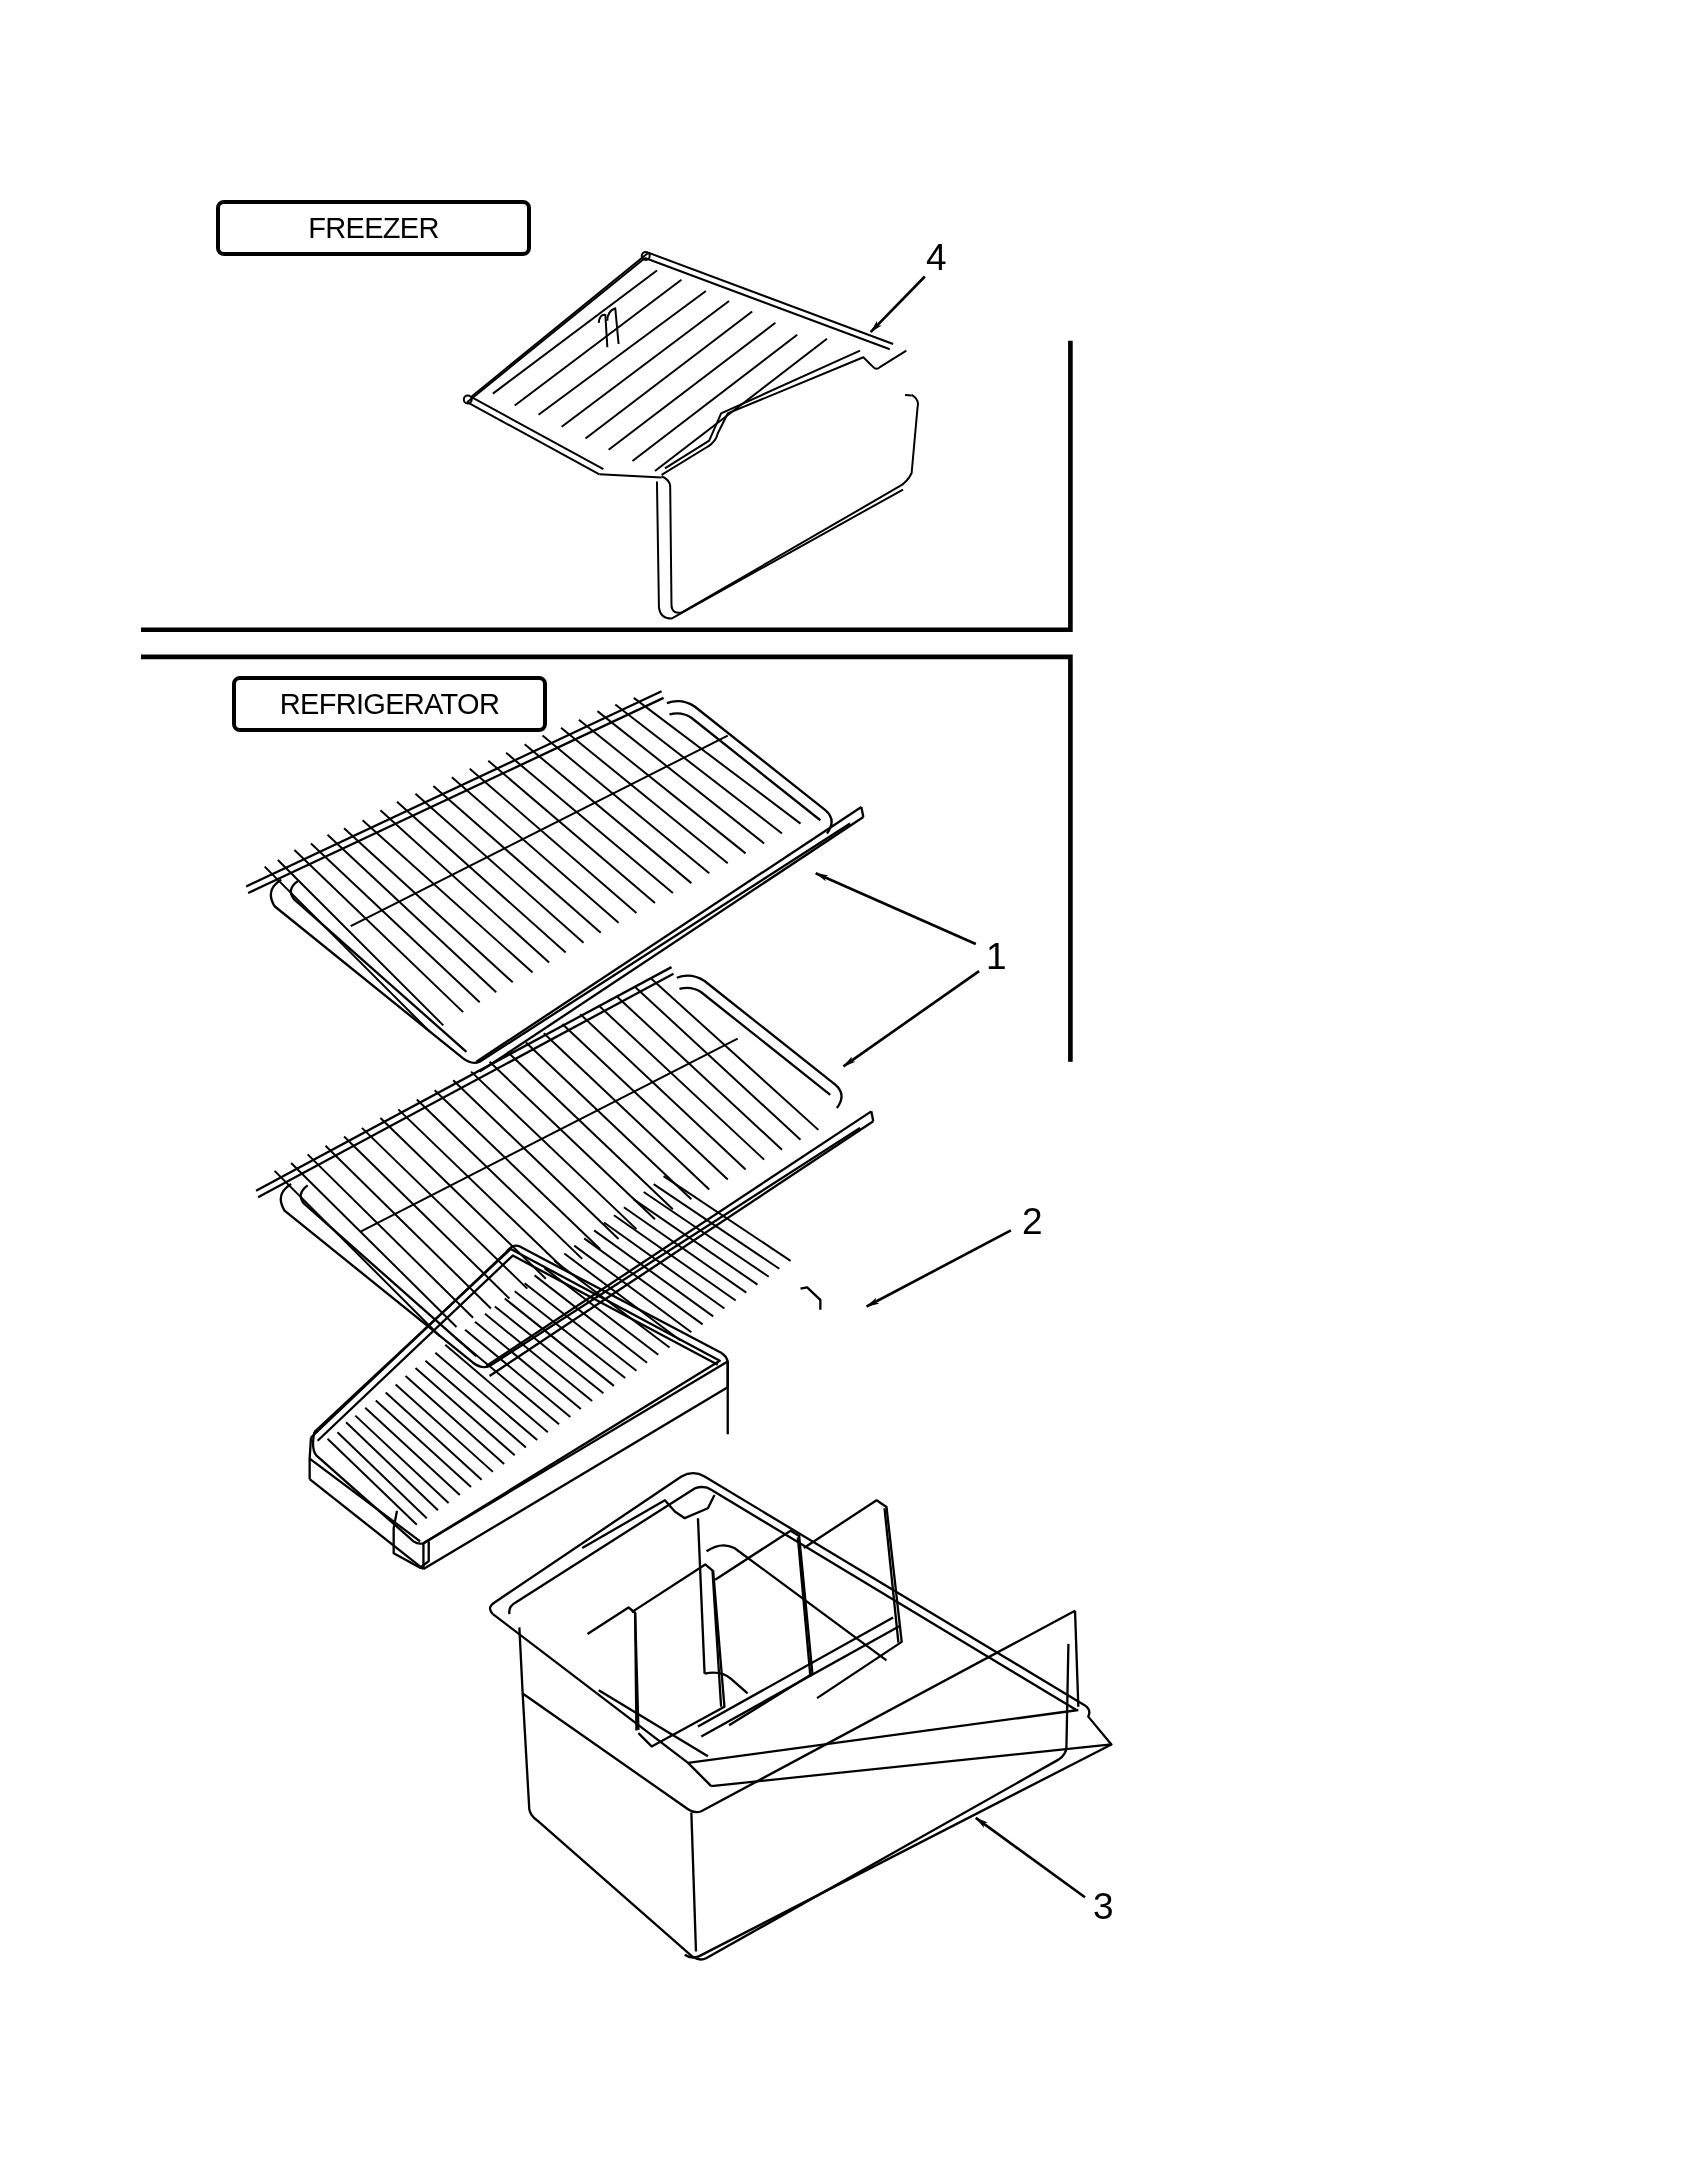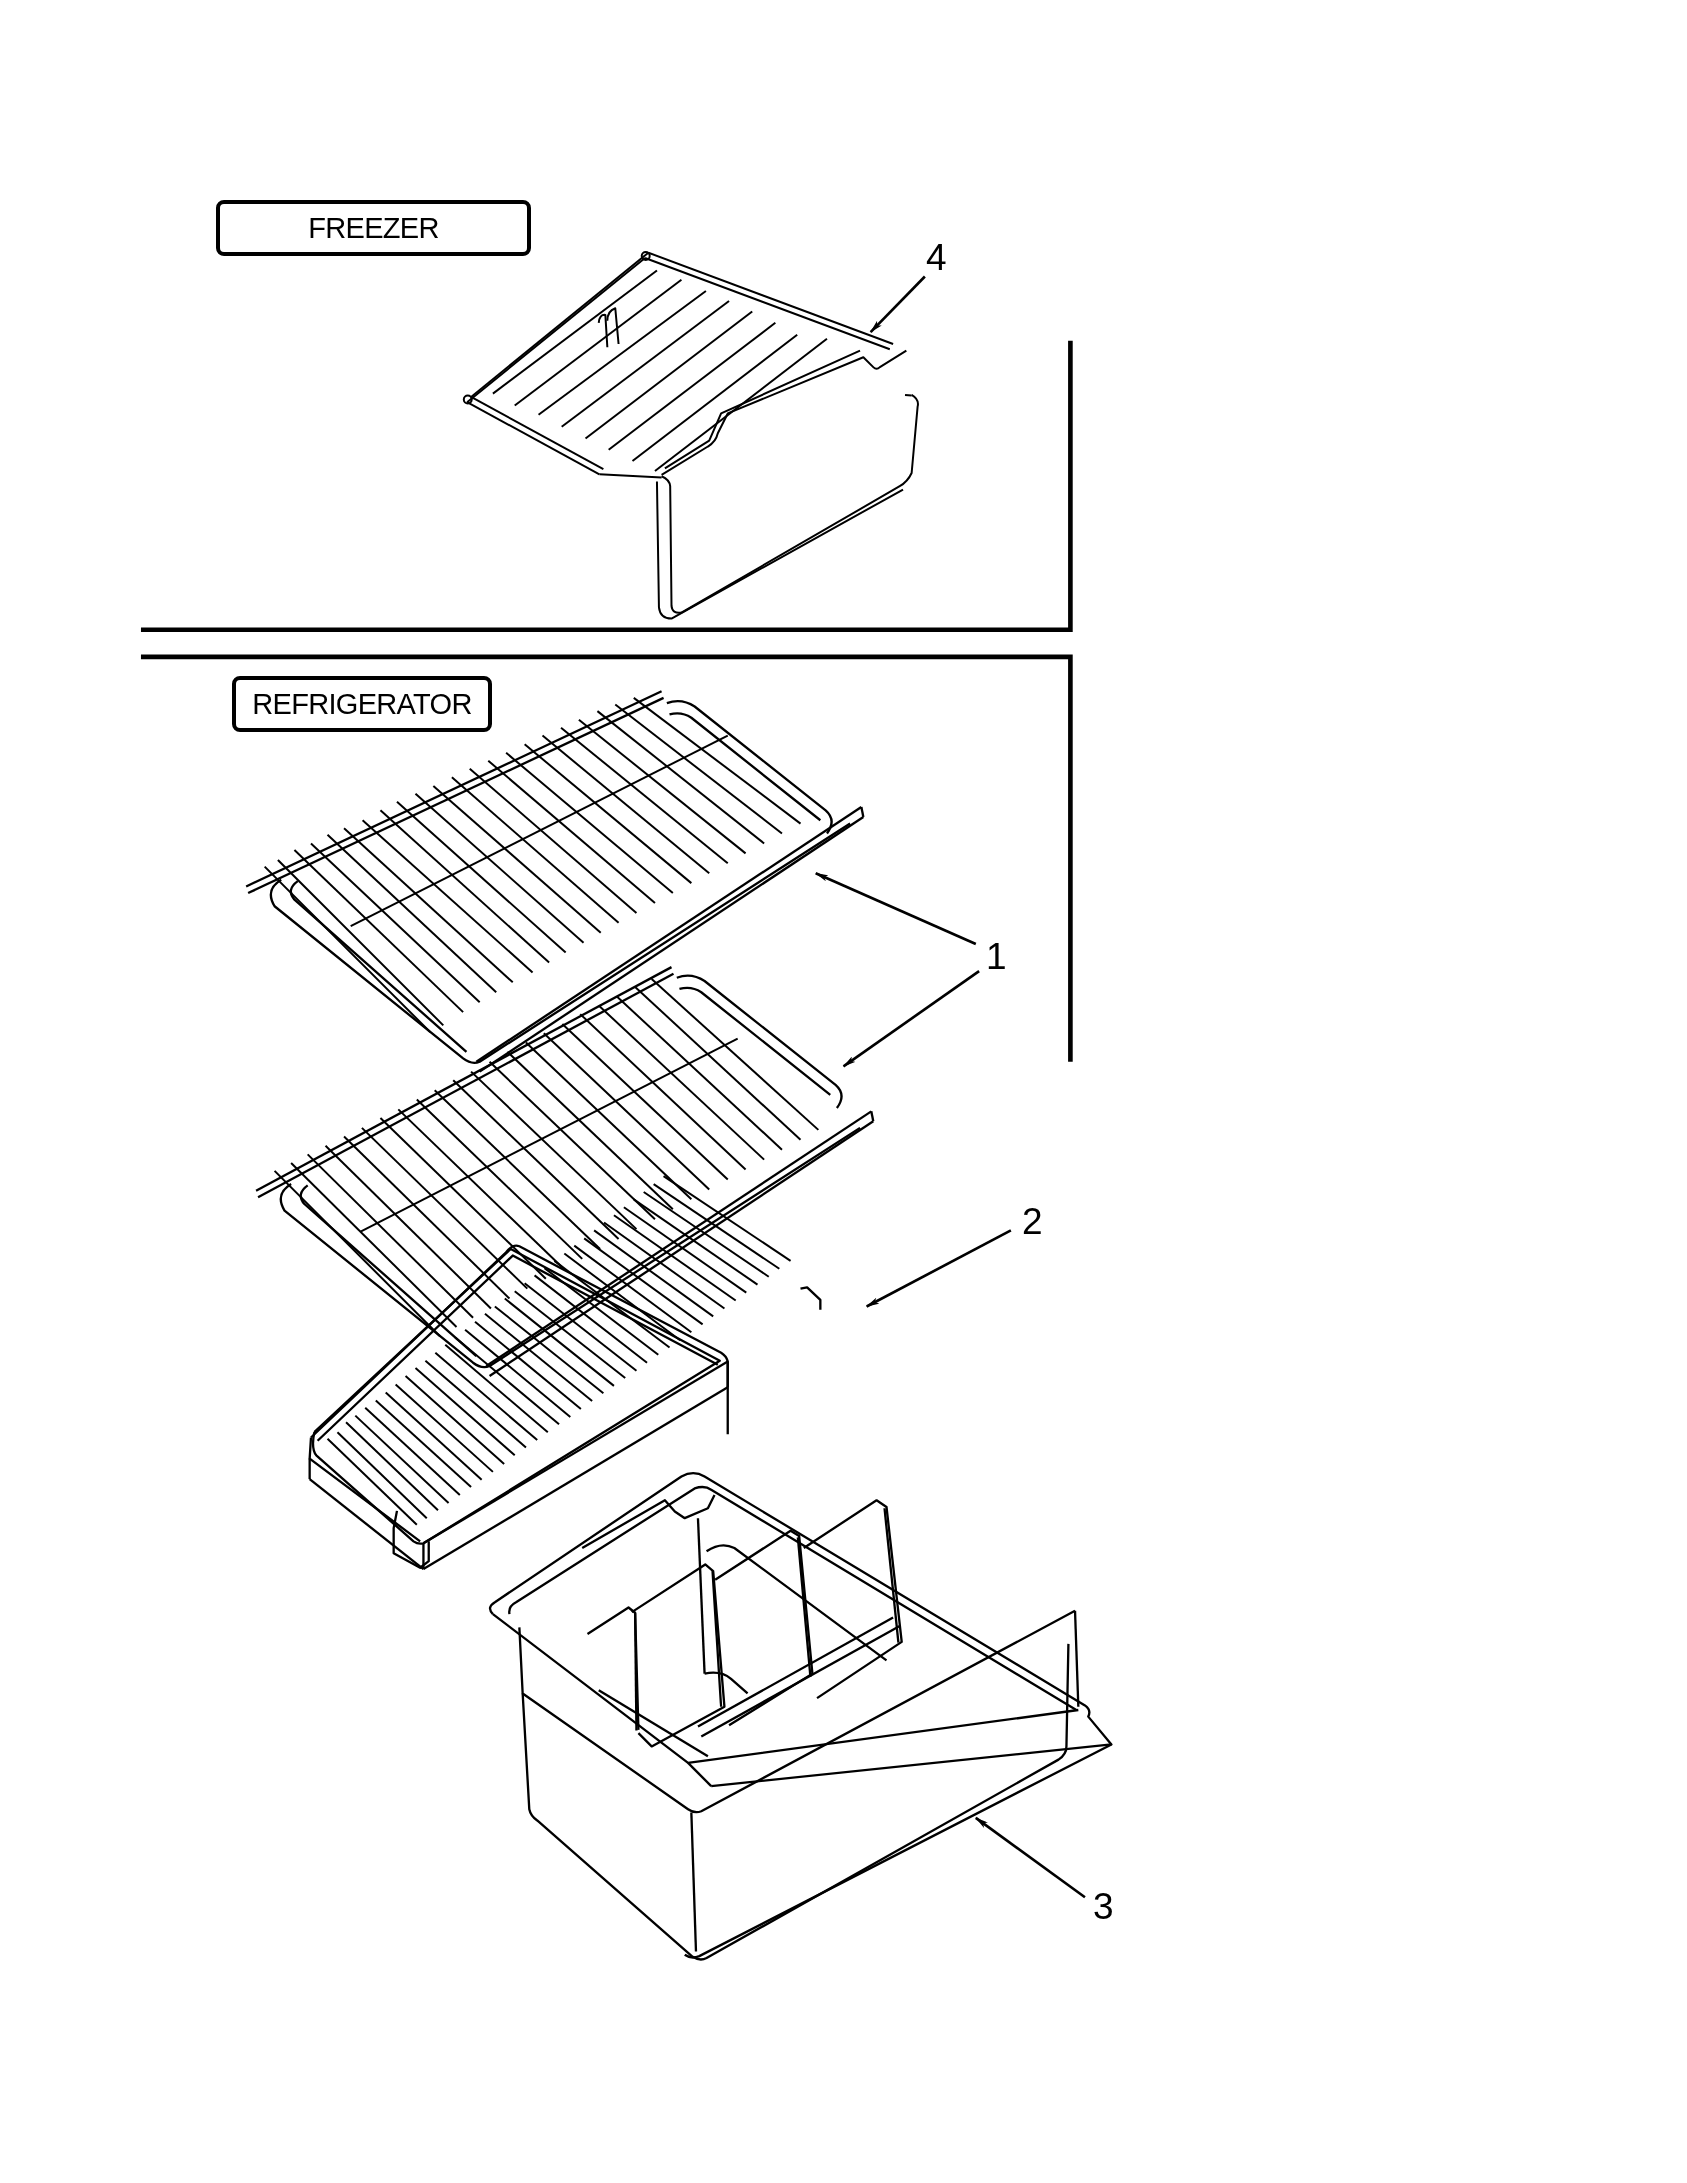--- a/index.html
+++ b/index.html
@@ -15,21 +15,21 @@
     font-size: 37px; color: #000; line-height: 1;
   }
   svg.art { position: absolute; left: 0; top: 0; }
 </style>
 </head>
 <body>
 
 <div class="section-label" style="left:216px; top:200px; width:315px; height:56px;">
   <span>FREEZER</span>
 </div>
-<div class="section-label" style="left:232px; top:676px; width:260px; height:56px;">
+<div class="section-label" style="left:232px; top:676px; width:315px; height:56px;">
   <span>REFRIGERATOR</span>
 </div>
 
 <div class="callout" style="left:926px; top:239px;">
   <span>4</span>
 </div>
 <div class="callout" style="left:986px; top:938px;">
   <span>1</span>
 </div>
 <div class="callout" style="left:1022px; top:1203px;">

